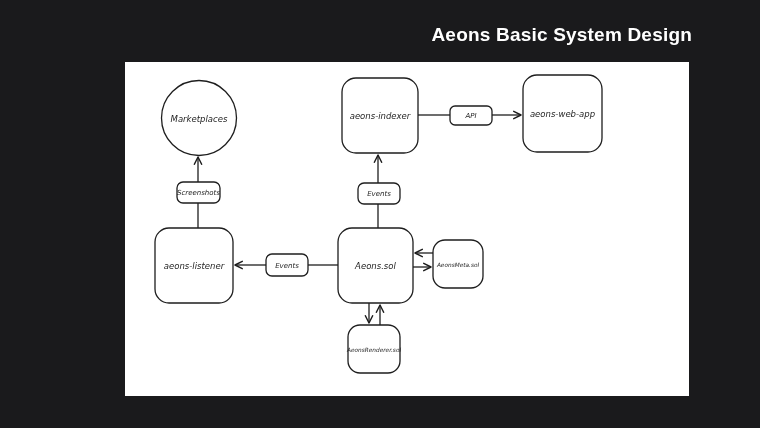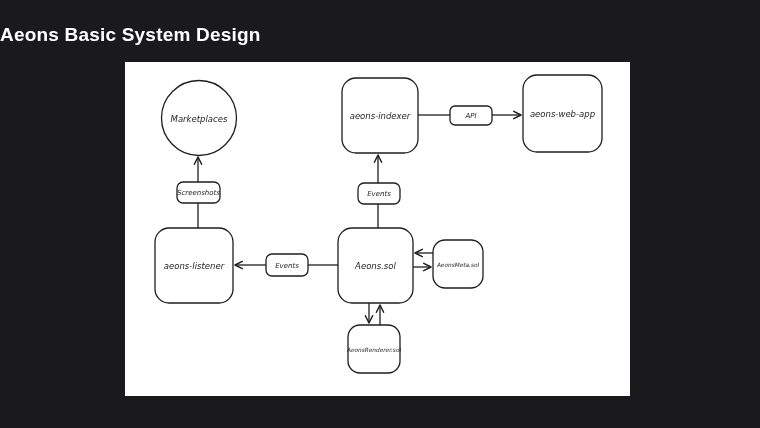--- a/index.html
+++ b/index.html
@@ -1,25 +1,25 @@
 <!DOCTYPE html>
 <html style="--bg: #1a1a1c; --canvas: #ffffff; --stroke: #1e1e1e; --title-color: #ffffff;"><head>
 <meta charset="utf-8">
 <style>
   html,body{margin:0;padding:0;width:760px;height:428px;overflow:hidden;}
   body{background:var(--bg,#1a1a1c);font-family:"Liberation Sans",sans-serif;}
   .stage{position:relative;width:760px;height:428px;}
   .title{
     position:absolute;top:0;left:0;width:692px;
-    margin:0;padding-top:24px;text-align:left;
+    margin:0;padding-top:24px;text-align:right;
     color:var(--title-color,#fff);font-size:19px;font-weight:700;
     letter-spacing:.2px;font-family:"Liberation Sans",sans-serif;
   }
   .canvas{
-    position:absolute;left:125px;top:62px;width:505px;height:334px;
+    position:absolute;left:125px;top:62px;width:564px;height:334px;
     background:var(--canvas,#fff);
   }
   svg{display:block;}
   .shape{fill:#ffffff;stroke:var(--stroke,#1e1e1e);stroke-width:1.3;}
   .edge{stroke:var(--stroke,#1e1e1e);stroke-width:1.3;fill:none;}
   .nlabel{
     fill:var(--stroke,#1e1e1e);
     font-family:"DejaVu Sans",sans-serif;
     font-style:italic;
     text-anchor:middle;

